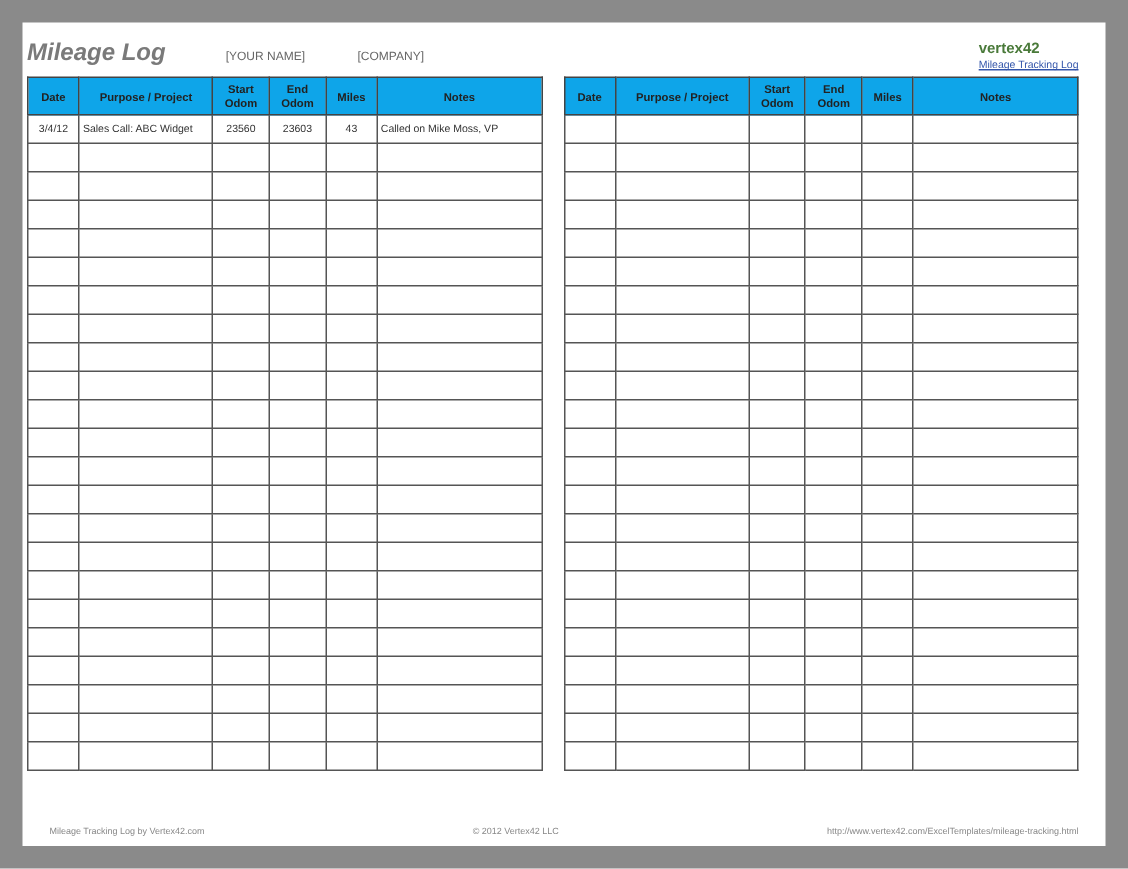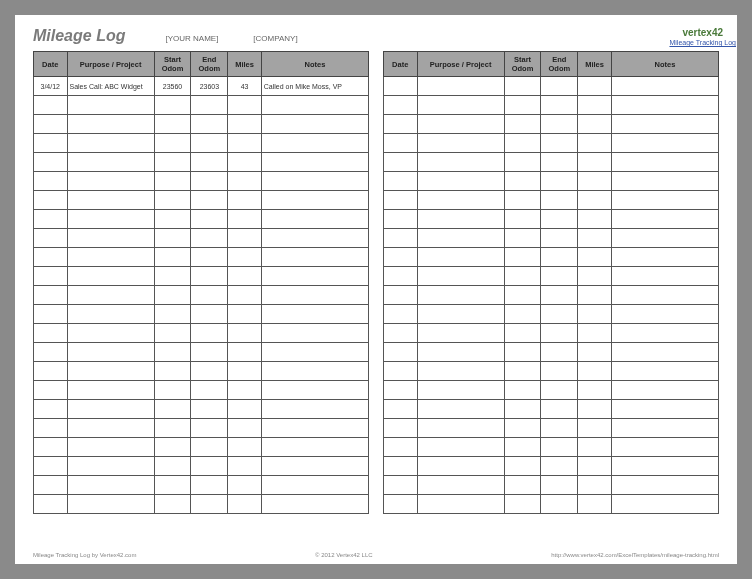--- a/index.html
+++ b/index.html
@@ -8,21 +8,21 @@
     font-family: Arial, sans-serif;
     width: 752px;
     height: 579px;
     padding: 15px;
     font-size: 8px;
   }
   .page {
     background: #fff;
     width: 100%;
     height: 100%;
-    padding: 12px 18px 10px 18px;
+    padding: 12px 18px 10px 3px;
     position: relative;
   }
   .header {
     display: flex;
     align-items: baseline;
     margin-bottom: 6px;
   }
   .title {
     color: #7a7a7a;
     font-size: 16px;
@@ -30,23 +30,23 @@
     font-style: italic;
     margin-right: 40px;
   }
   .field {
     color: #666;
     font-size: 8px;
     margin-right: 35px;
   }
   .brand {
     position: absolute;
-    right: 1px;
+    right: 18px;
     top: 12px;
-    text-align: center;
+    text-align: left;
   }
   .brand-name {
     color: #4a7a3a;
     font-size: 10px;
     font-weight: bold;
   }
   .brand-link {
     color: #3355aa;
     font-size: 7px;
     text-decoration: underline;
@@ -55,21 +55,21 @@
     display: flex;
     gap: 14px;
     margin-top: 4px;
   }
   .log-table {
     border-collapse: collapse;
     width: 50%;
     table-layout: fixed;
   }
   .log-table th {
-    background: #a3a3a3;
+    background: #0ea5e9;
     border: 1px solid #444;
     padding: 3px 1px;
     font-size: 7.5px;
     font-weight: bold;
     color: #222;
     text-align: center;
     height: 22px;
   }
   .log-table td {
     border: 1px solid #555;

